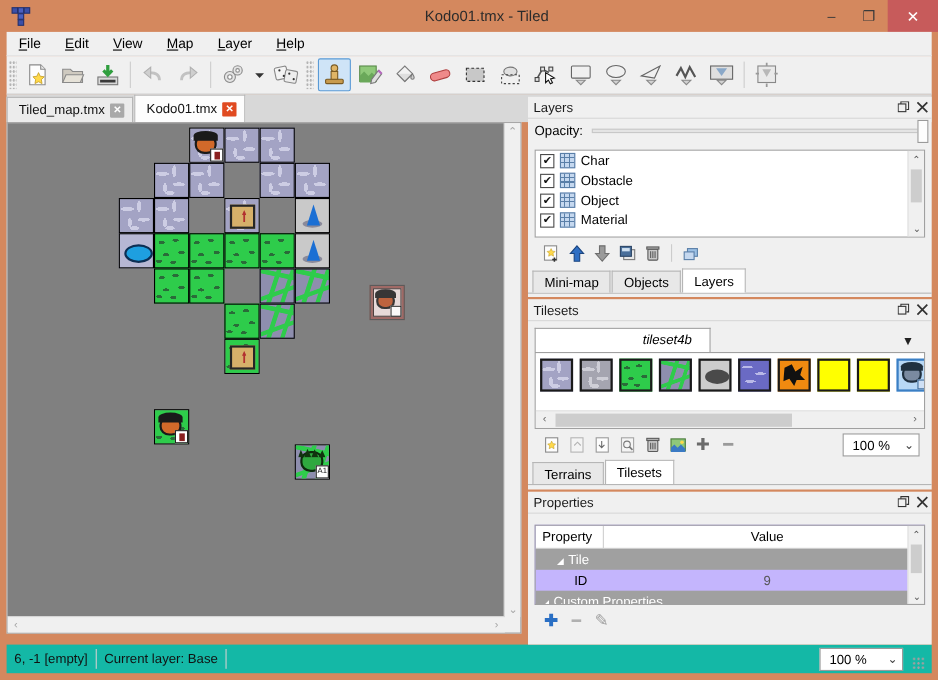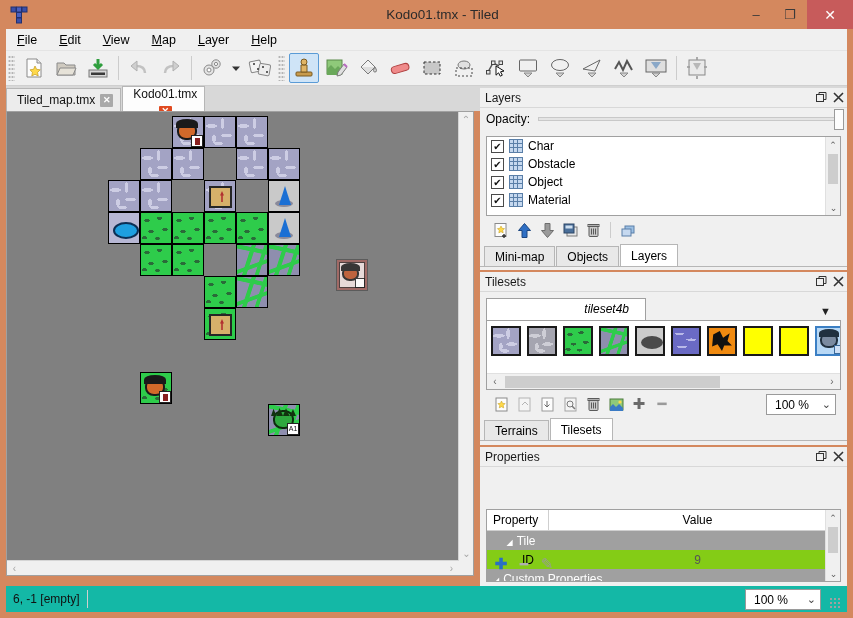--- a/index.html
+++ b/index.html
@@ -82,21 +82,21 @@
     position: absolute; left: 6px; top: 86px; width: 841px; height: 25px;
     background: #d8d8d8;
     display: flex; align-items: flex-end;
   }
   .doctab {
     height: 23px; display: flex; align-items: center; gap: 5px;
     padding: 0 7px 0 10px; font-size: 12px;
     background: #ececec; border: 1px solid #b6b6b6; border-bottom: none;
     margin-right: 1px; color: #111;
   }
-  .doctab.active { background: #fdfdfd; height: 25px; flex-direction: column; }
+  .doctab.active { background: #fdfdfd; height: 25px; }
   .tabclose {
     width: 13px; height: 13px; display: flex; align-items: center; justify-content: center;
     font-size: 9px; font-weight: bold; color: #fff; border-radius: 1px;
     background: #a9a9a9;
   }
   .doctab.active .tabclose { background: #e04a20; }
 
   
   .canvas-frame {
     position: absolute; left: 6px; top: 111px; width: 468px; height: 465px;
@@ -311,21 +311,21 @@
   .hsb .lf, .hsb .rt { width: 16px; text-align: center; color: #6a6a6a; font-size: 10px; }
   .hsb .trk { flex: 1; height: 12px; position: relative; }
   .hsb .thm { position: absolute; left: 2px; top: 0; height: 12px; background: #cdcdcd; }
 
   .tszoom {
     position: absolute; right: 5px; top: 2px; width: 70px; height: 21px;
     background: #fff; border: 1px solid #9a9a9a; display: flex;
     align-items: center; justify-content: space-between; padding: 0 4px 0 8px; font-size: 12px;
   }
 
-  .prop-table { background: #84cc16; border: 1px solid #a0a0a0; position: relative; overflow: hidden; margin-top: 32px; }
+  .prop-table { background: #c4b5fd; border: 1px solid #a0a0a0; position: relative; overflow: hidden; }
   .prow { display: flex; height: 19px; align-items: center; font-size: 12px; text-align: center; }
   .prow.group { background: #a0a0a0; color: #fff; }
   .pcell-k { width: 62px; padding-left: 6px; overflow: hidden; white-space: nowrap; }
   .pcell-v { flex: 1; padding-left: 6px; color: #555; overflow: hidden; white-space: nowrap; }
   .phead { display: flex; height: 21px; align-items: center; font-size: 12px; border-bottom: 1px solid #cfcfcf; background: #fff; }
   .phead .c1 { width: 62px; padding-left: 6px; border-right: 1px solid #cfcfcf; height: 21px; line-height: 21px; }
   .phead .c2 { flex: 1; padding-left: 6px; text-align: center; }
   .tri { font-size: 8px; margin-right: 4px; display: inline-block; }
 
   .opacity-row { display: flex; align-items: center; gap: 8px; padding: 4px 6px 2px 6px; font-size: 12px; }
@@ -603,20 +603,21 @@
     </div>
 
     <div class="hscroll-c">
       <div class="sb-arrow" style="position:absolute;left:0;width:15px;height:15px">‹</div>
       <div class="sb-arrow" style="position:absolute;right:0;width:15px;height:15px">›</div>
     </div>
   </div>
 
   <div class="statusbar">
     <div class="status-cell">6, -1 [empty]</div>
+    <div class="status-cell">Current layer: Base</div>
     <div class="zoombox">
       <span>100 %</span>
       <span style="color:#444;font-size:11px">⌄</span>
     </div>
     <div class="sizegrip"></div>
   </div>
 
   <div class="dock" style="left:480px;top:88px;width:367px;height:182px">
     <div class="dock-title">
       <span>Layers</span>

